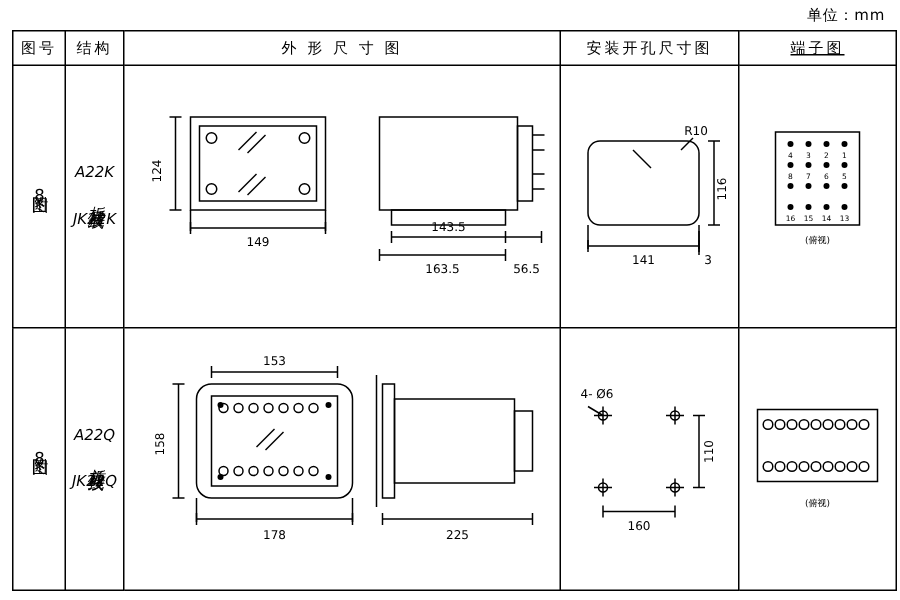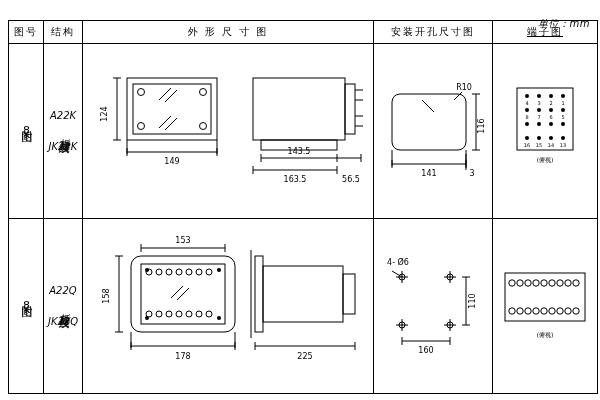--- a/index.html
+++ b/index.html
@@ -2,21 +2,21 @@
 <html><head>
 <meta charset="utf-8">
 <style>
   html,body{margin:0;padding:0;}
   body{
     width:600px;height:400px;background:#ffffff;
     font-family:"DejaVu Sans","Liberation Sans",sans-serif;
     color:#000;overflow:hidden;position:relative;
   }
   .unit{
-    position:absolute;right:10px;top:17px;font-size:10px;letter-spacing:0.5px;font-style:italic;
+    position:absolute;right:10px;top:3px;font-size:10px;letter-spacing:0.5px;
   }
   table.main{
     position:absolute;left:8px;top:20px;width:584px;height:372px;
     border-collapse:collapse;table-layout:fixed;
   }
   table.main td,table.main th{
     border:1px solid #000;padding:0;text-align:center;vertical-align:middle;
     font-weight:normal;font-size:10px;
   }
   thead td{height:22px;font-size:11px;letter-spacing:2px;}

